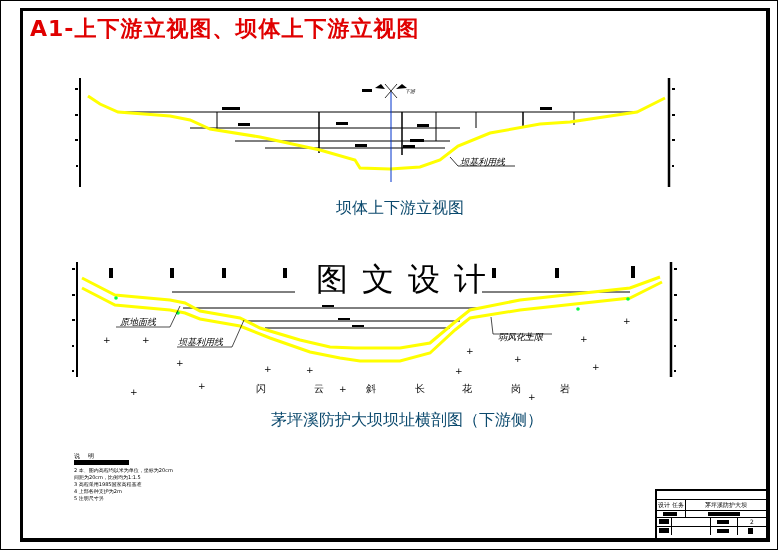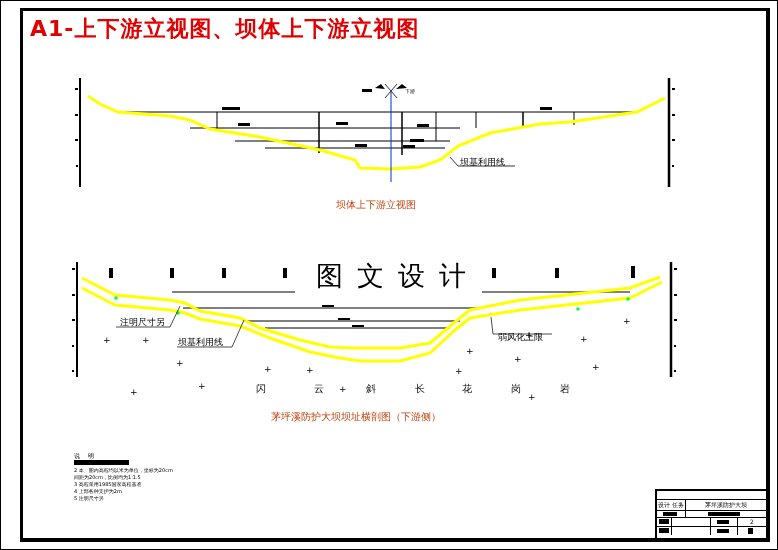--- a/index.html
+++ b/index.html
@@ -1,23 +1,23 @@
 <!DOCTYPE html>
 <html><head>
 <meta charset="utf-8">
 <style>
   html,body{margin:0;padding:0;background:#fff;}
   body{width:778px;height:550px;position:relative;overflow:hidden;font-family:"DejaVu Sans",sans-serif;}
   .frame{position:absolute;left:20px;top:8px;width:750px;height:534px;border:3px solid #000;border-right-width:4px;border-bottom-width:4px;box-sizing:border-box;}
   .outer{position:absolute;left:0;top:0;width:776px;height:548px;border:1px solid #000;}
   .title{position:absolute;left:30px;top:14px;color:#e00000;font-size:22px;font-weight:bold;font-family:"DejaVu Sans",sans-serif;letter-spacing:1px;}
   svg{position:absolute;left:0;top:0;}
-  .cap{position:absolute;font-size:10px;color:#c2410c;}
-  .big{position:absolute;font-size:27px;font-family:"DejaVu Serif",serif;letter-spacing:14px;}
-  .label{position:absolute;font-size:9px;color:#000;}
+  .cap{position:absolute;font-size:16px;color:#0c4a6e;}
+  .big{position:absolute;font-size:32px;font-family:"DejaVu Serif",serif;letter-spacing:14px;}
+  .label{position:absolute;font-size:9px;color:#000;font-style:italic;}
   .rock{position:absolute;font-size:10px;color:#000;}
   .notes{position:absolute;left:74px;top:452px;font-size:5px;line-height:7px;color:#000;}
   .notes .hd{font-size:6px;letter-spacing:3px;}
   .tb{position:absolute;left:655px;top:489px;width:111px;height:50px;border:2px solid #000;border-bottom:none;border-right:none;box-sizing:border-box;font-size:6px;}
 </style>
 </head>
 <body>
 
 <div class="outer"></div>
 <div class="frame"></div>
@@ -125,21 +125,21 @@
         <text x="528" y="400">+</text>
     </g>
   </g>
 </svg>
 
 <div class="label" style="left:460px;top:156px;">坝基利用线</div>
 <div class="label" style="left:405px;top:88px;font-size:5px;">下游</div>
 <div class="cap" style="left:336px;top:198px;">坝体上下游立视图</div>
 
 <div class="big" style="left:316px;top:258px;">图文设计</div>
-<div class="label" style="left:120px;top:316px;">注明尺寸另</div>
+<div class="label" style="left:120px;top:316px;">原地面线</div>
 <div class="label" style="left:178px;top:336px;">坝基利用线</div>
 <div class="label" style="left:498px;top:323px;margin-top:8px;">弱风化上限</div>
 
 <div class="rock" style="left:256px;top:382px;">闪</div>
 <div class="rock" style="left:314px;top:382px;">云</div>
 <div class="rock" style="left:366px;top:382px;">斜</div>
 <div class="rock" style="left:415px;top:382px;">长</div>
 <div class="rock" style="left:462px;top:382px;">花</div>
 <div class="rock" style="left:511px;top:382px;">岗</div>
 <div class="rock" style="left:560px;top:382px;">岩</div>

